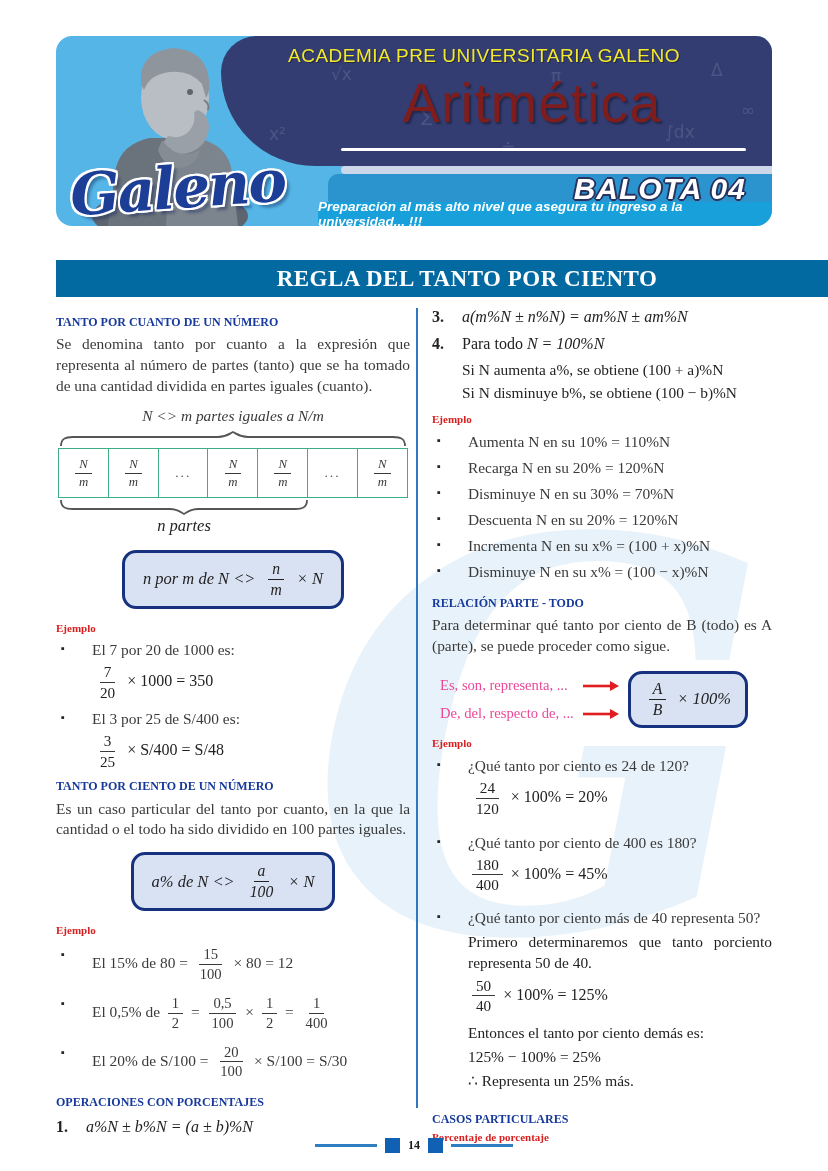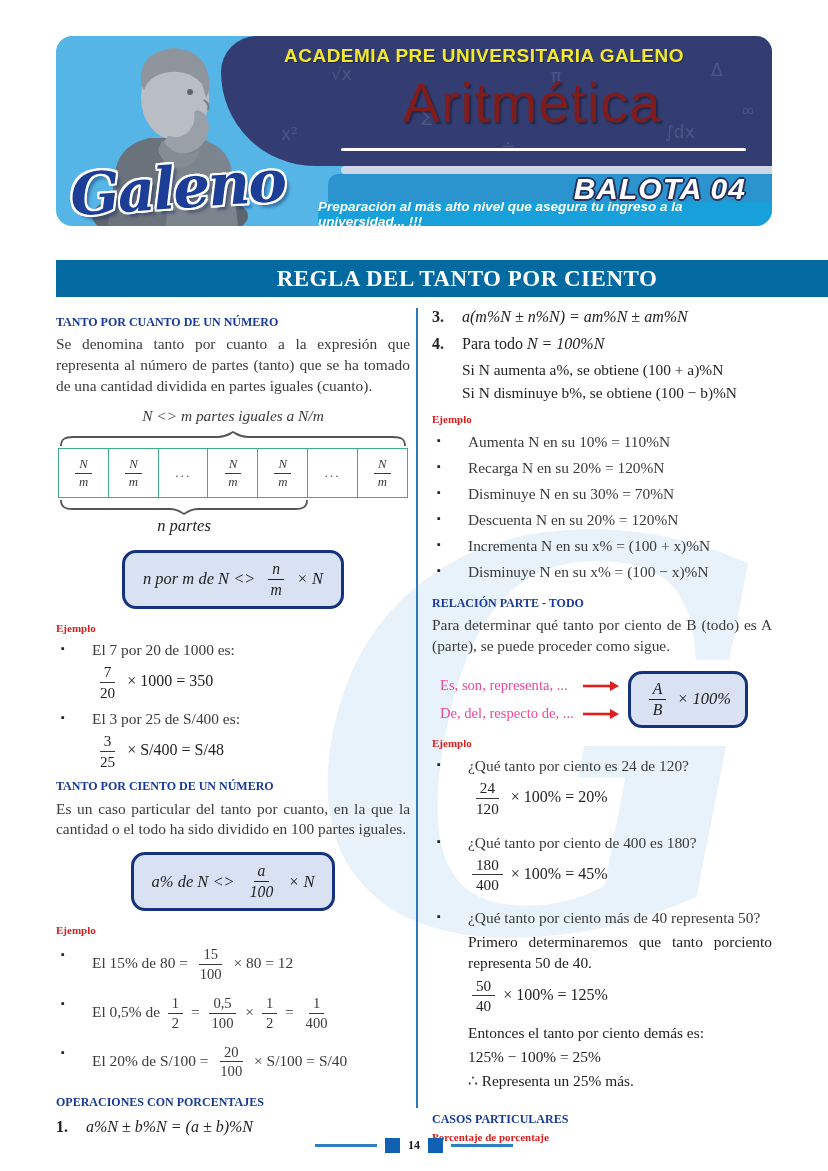--- a/index.html
+++ b/index.html
@@ -23,21 +23,21 @@
   }
   .navy-shape {
     position:absolute; top:0; right:0; left:165px; height:130px;
     background:#333d72; border-radius:42px 0 0 110px;
   }
   .doodles { position:absolute; inset:0; overflow:hidden; color:rgba(255,255,255,0.12);
     font-family:"DejaVu Sans", sans-serif; font-size:17px; }
   .doodles span { position:absolute; }
   .academy-title {
     position:absolute; top:9px; left:150px; right:10px; text-align:center;
-    font-family:"Liberation Sans", sans-serif; font-weight:bold;
+    font-family:"Liberation Sans", sans-serif; font-weight:normal;
     font-size:19px; letter-spacing:.5px; color:#f3e92a;
     text-shadow:1px 1px 0 rgba(0,0,0,.35);
   }
   .subject-title {
     position:absolute; top:34px; left:250px; right:14px; text-align:center;
     font-family:"Liberation Sans", sans-serif; font-weight:normal;
     font-size:56px; color:#7f1d1d; letter-spacing:1px;
     text-shadow:2px 2px 2px rgba(0,0,0,.35);
   }
   .subject-underline {
@@ -148,21 +148,21 @@
   <div class="watermark">G</div>
 
   <div class="header">
     <div class="navy-shape">
       <div class="doodles">
         <span style="left:110px;top:28px;">√x</span>
         <span style="left:200px;top:70px;">∑</span>
         <span style="left:330px;top:30px;">π</span>
         <span style="left:444px;top:86px;">∫dx</span>
         <span style="left:490px;top:24px;">Δ</span>
-        <span style="left:60px;top:88px;">x²</span>
+        <span style="left:48px;top:88px;">x²</span>
         <span style="left:280px;top:100px;">÷</span>
         <span style="left:520px;top:64px;">∞</span>
       </div>
     </div>
     <div class="academy-title">ACADEMIA PRE UNIVERSITARIA GALENO</div>
     <div class="subject-title">Aritmética</div>
     <div class="subject-underline"></div>
     <div class="stripe-light"></div>
     <div class="balota-band"></div>
     <div class="ballot">BALOTA 04</div>
@@ -323,21 +323,21 @@
             <span class="fd">400</span>
           </span>
       </div>
 
       <div class="bullet" style="margin-top:12px;">
         <span>El 20% de S/100 =</span>
         <span class="frac">
             <span class="fn">20</span>
             <span class="fd">100</span>
           </span>
-        <span>× S/100 = S/40</span>
+        <span>× S/100 = S/30</span>
       </div>
 
       <div class="h-blue" style="margin-top:14px;">OPERACIONES CON PORCENTAJES</div>
 
       <div class="opline">
         <span class="opnum">1.</span>
         <span class="opf">a%N ± b%N = (a ± b)%N</span>
       </div>
 
     </div>

